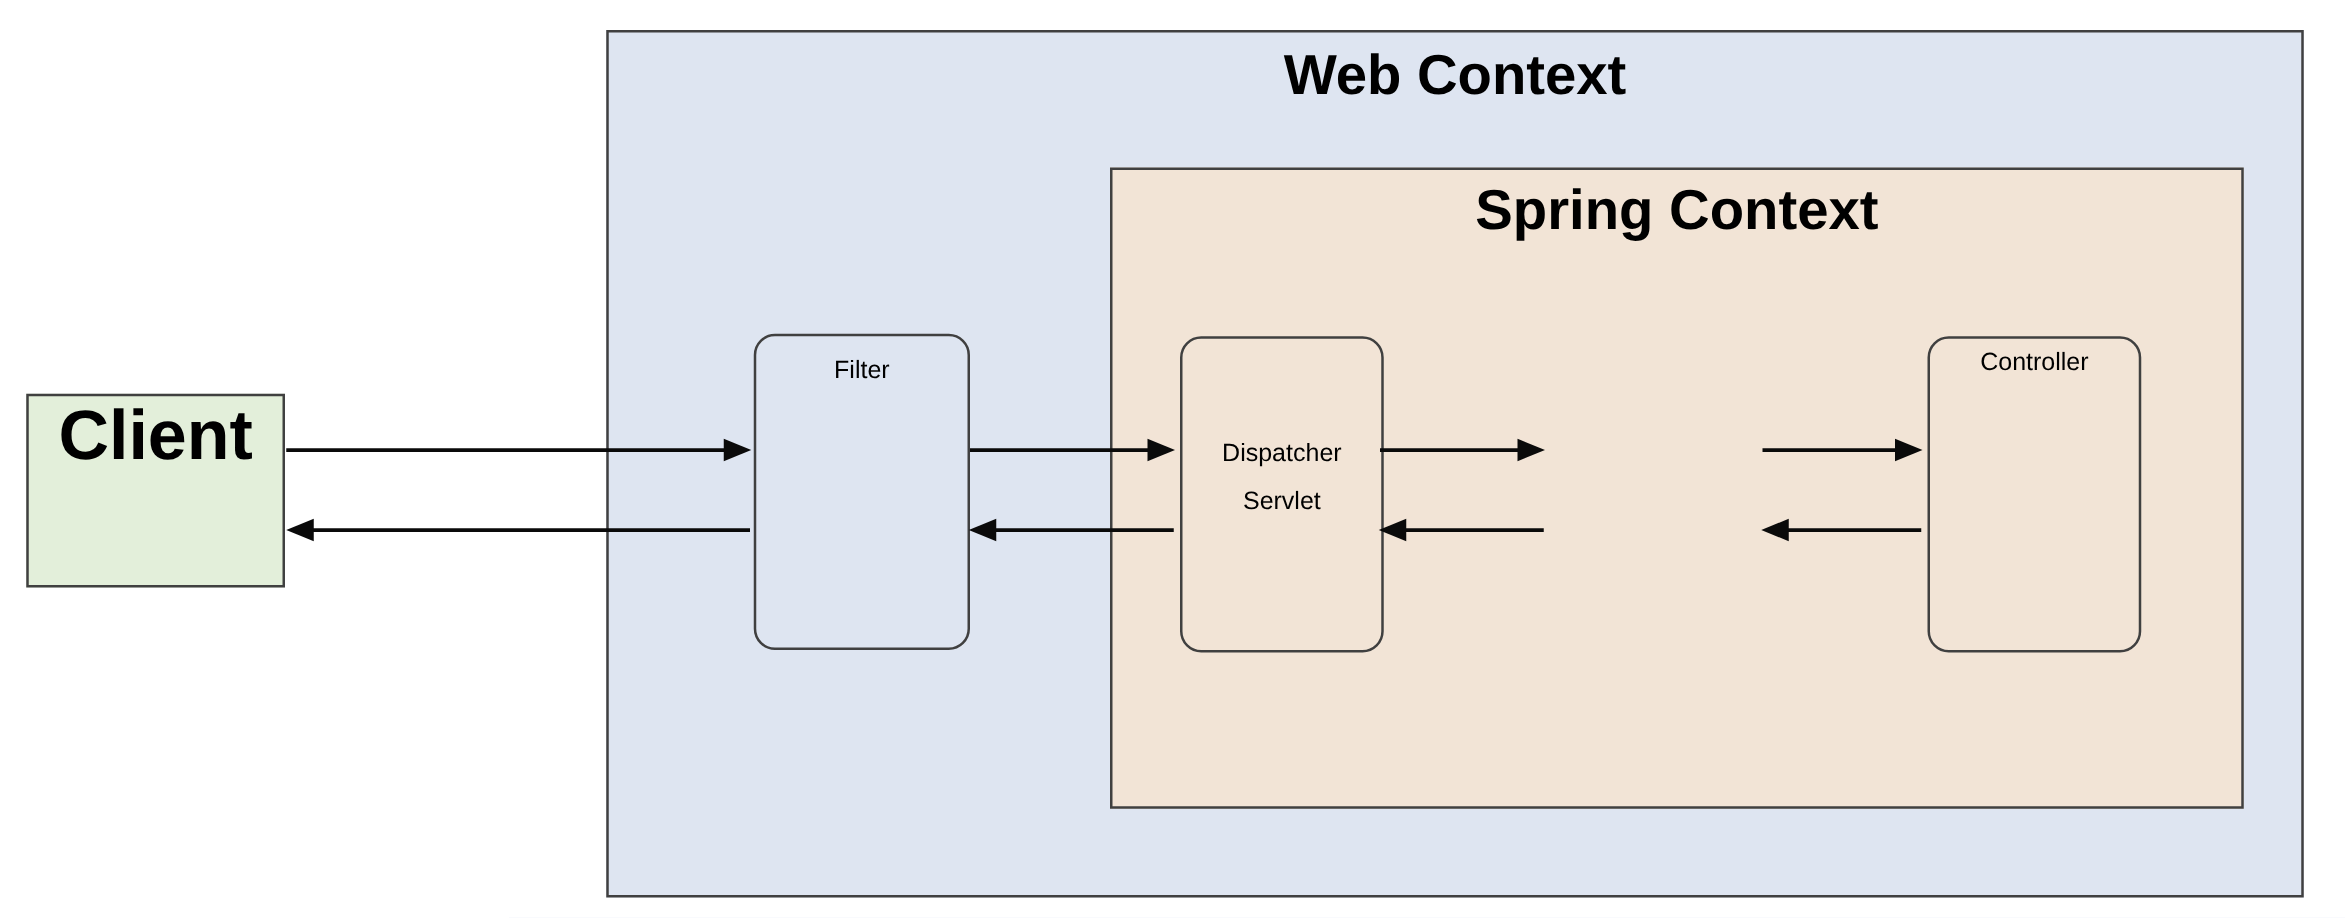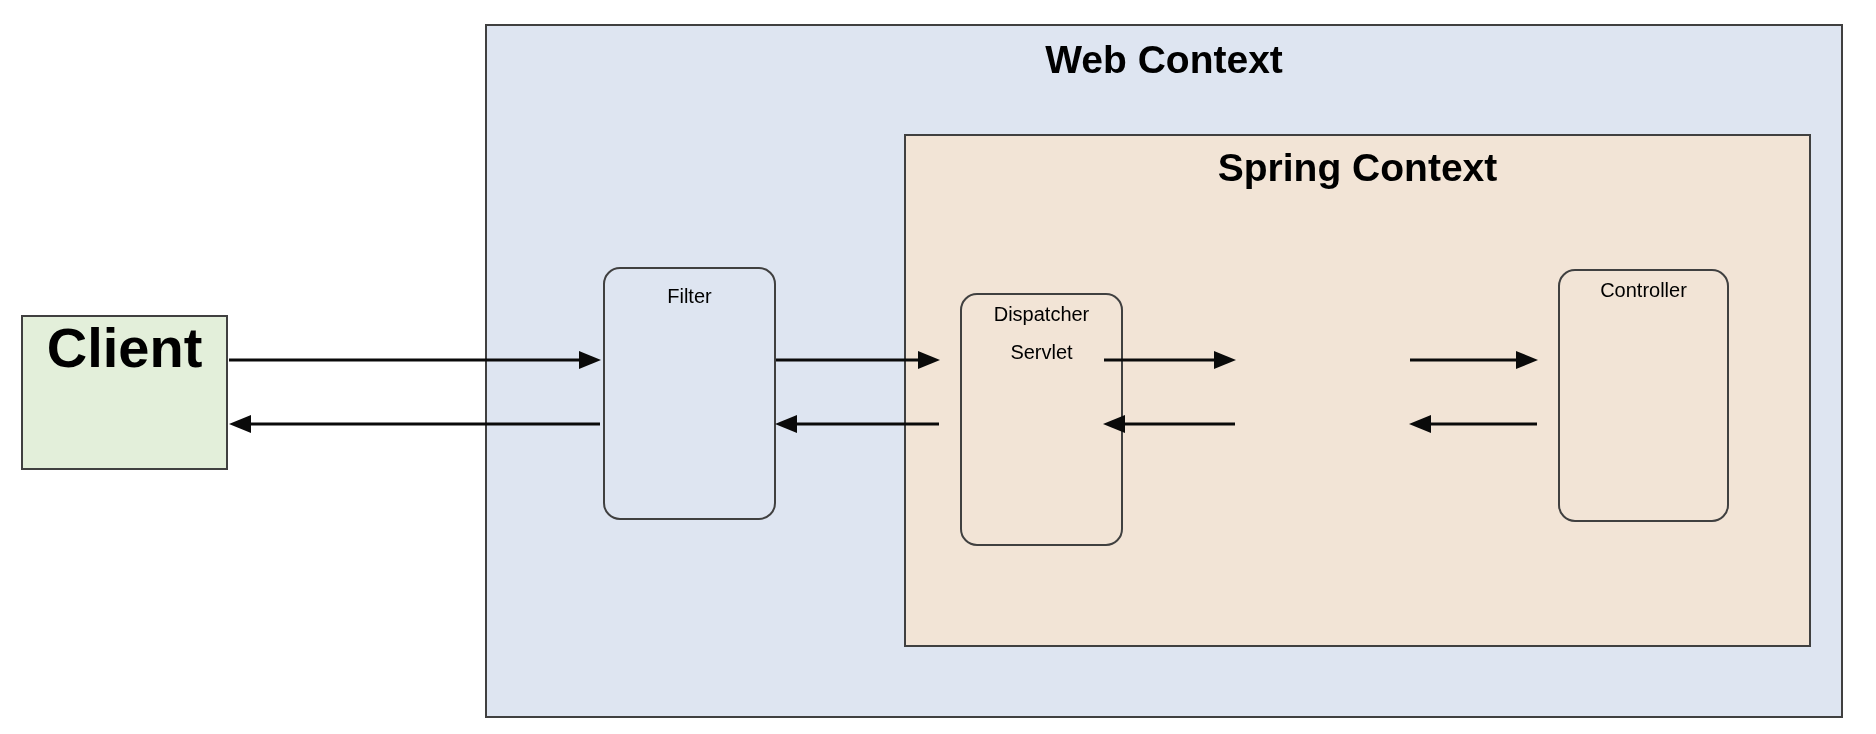--- a/index.html
+++ b/index.html
@@ -42,30 +42,30 @@
     position: absolute;
     left: 485px; top: 24px;
     width: 1358px; height: 694px;
     background: #dee5f1;
     border: 2px solid #404040;
   }
   .container-title {
     position: absolute;
     left: 0; right: 0;
     text-align: center;
-    font-size: 39px;
+    font-size: 45px;
     font-weight: bold;
     line-height: 56px;
   }
   .web-context > .container-title { top: 6px; }
 
   
   .spring-context {
     position: absolute;
-    left: 417px; top: 108px;
+    left: 401px; top: 108px;
     width: 907px; height: 513px;
     background: #f2e4d6;
     border: 2px solid #404040;
   }
   .spring-context > .container-title { top: 4px; }
 
   
   .inner {
     background: transparent;
     border-width: 2px;
@@ -75,23 +75,22 @@
   }
   .filter {
     left: 116px; top: 241px;
     width: 173px; height: 253px;
     justify-content: flex-start;
     padding-top: 8px;
   }
   .dispatcher {
     left: 54px; top: 133px;
     width: 163px; height: 253px;
-    justify-content: flex-start;
+    justify-content: center;
     padding-bottom: 28px;
-    margin-top: 24px;
   }
   .interceptor {
     left: 350px; top: 133px;
     width: 172px; height: 253px;
     justify-content: center;
     padding-bottom: 60px;
   }
   .controller {
     left: 652px; top: 133px;
     width: 171px; height: 253px;

